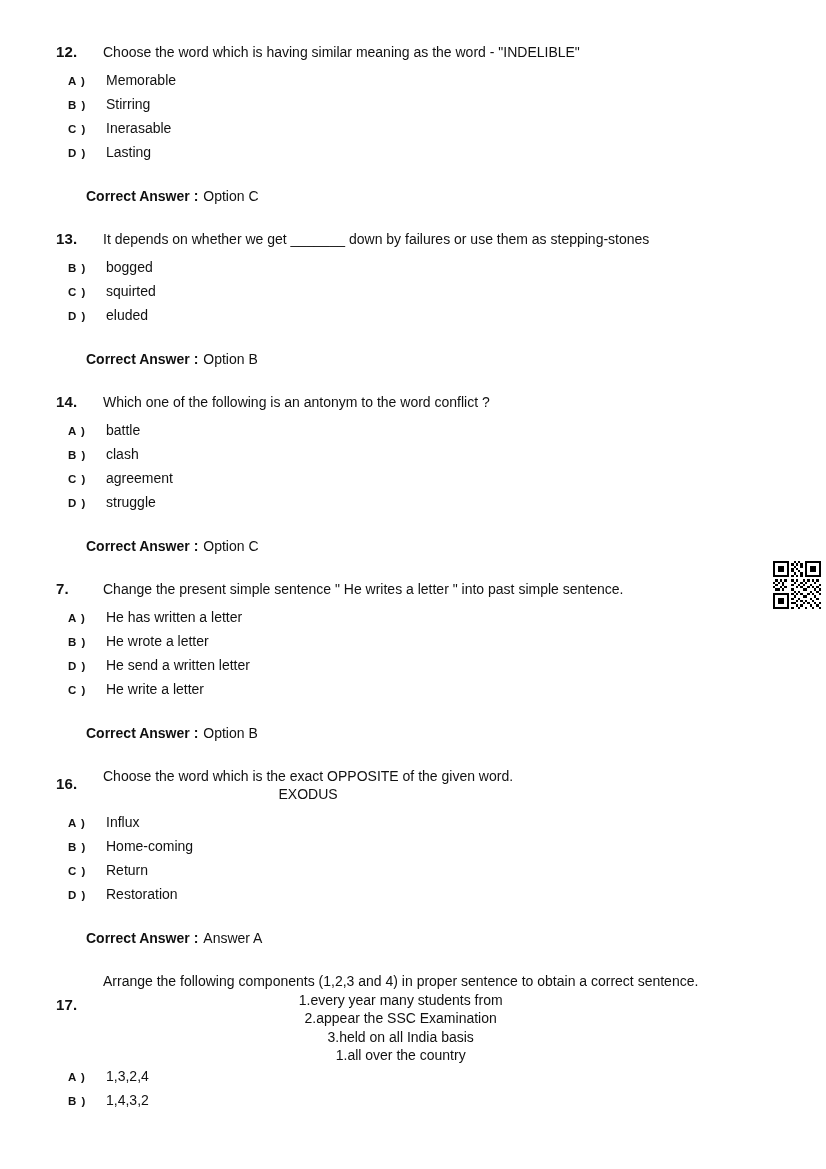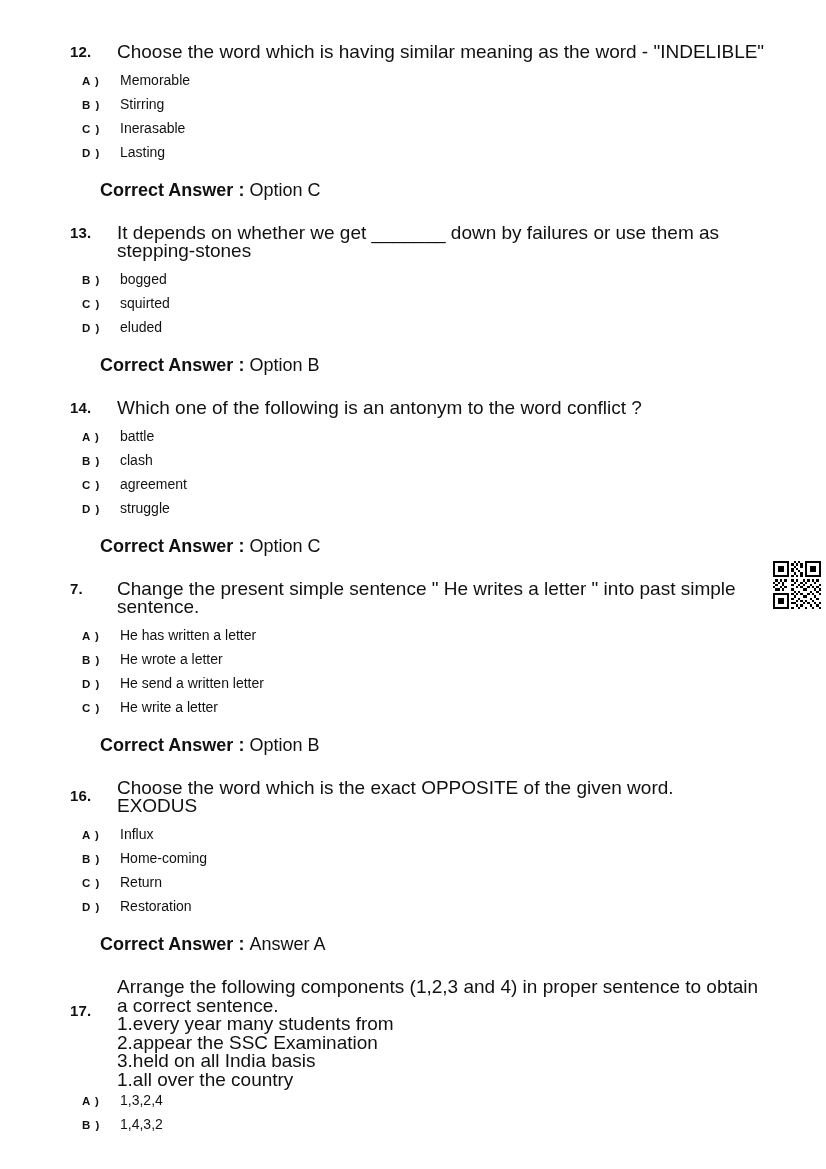--- a/index.html
+++ b/index.html
@@ -10,43 +10,44 @@
   body {
     width: 826px;
     height: 1169px;
     position: relative;
     overflow: hidden;
     font-family: "Liberation Sans", "DejaVu Sans", sans-serif;
     color: #111111;
     -webkit-font-smoothing: antialiased;
   }
   .page {
-    padding: 43px 0 0 70px;
+    padding: 43px 0 0 56px;
     box-sizing: border-box;
   }
   .question {
     margin-bottom: 25px;
   }
   .q-row {
     display: flex;
     align-items: flex-start;
     margin-bottom: 8px;
   }
   .q-num {
     width: 47px;
     flex-shrink: 0;
     font-weight: bold;
     font-size: 15px;
     line-height: 18px;
     letter-spacing: 0.2px;
   }
   .q-text {
-    font-size: 19px;
+    font-size: 14px;
     line-height: 18px;
     max-width: 650px;
+    text-align: center;
   }
   .q-line { min-height: 18px; }
   .q17 .q-text { line-height: 18.5px; }
   .q17 .q-row { margin-bottom: 0; }
   .num-offset-16 { margin-top: 8px; }
   .num-offset-17 { margin-top: 24px; }
   .option {
     line-height: 23px;
     padding-left: 12px;
     font-size: 14px;
@@ -54,23 +55,23 @@
   }
   .opt-label {
     display: inline-block;
     width: 24px;
     margin-right: 14px;
     font-weight: bold;
     font-size: 11.5px;
     letter-spacing: 1px;
   }
   .answer-row {
-    margin-top: 16px;
+    margin-top: 22px;
     margin-left: 30px;
-    font-size: 18px;
+    font-size: 14px;
     line-height: 18px;
   }
   .answer-label {
     font-weight: bold;
   }
   .answer-value {
     margin-left: 5px;
   }
   .qr {
     position: absolute;

